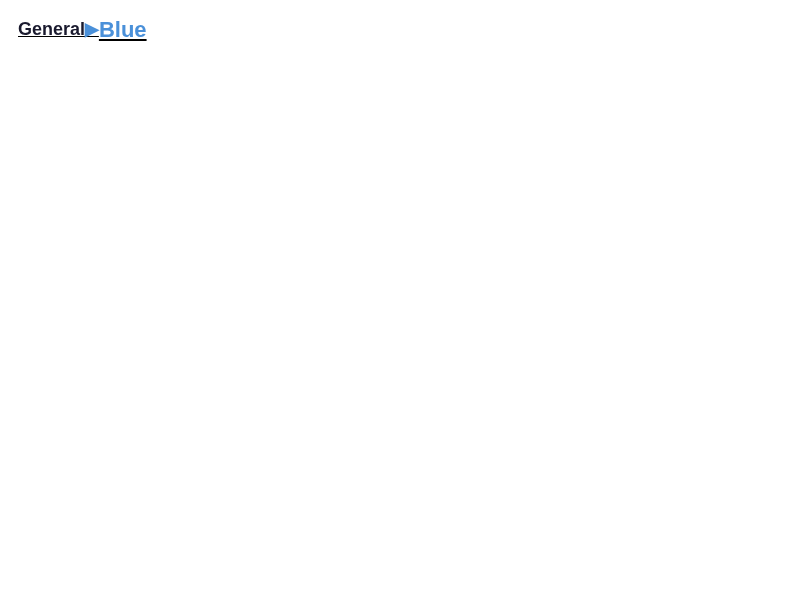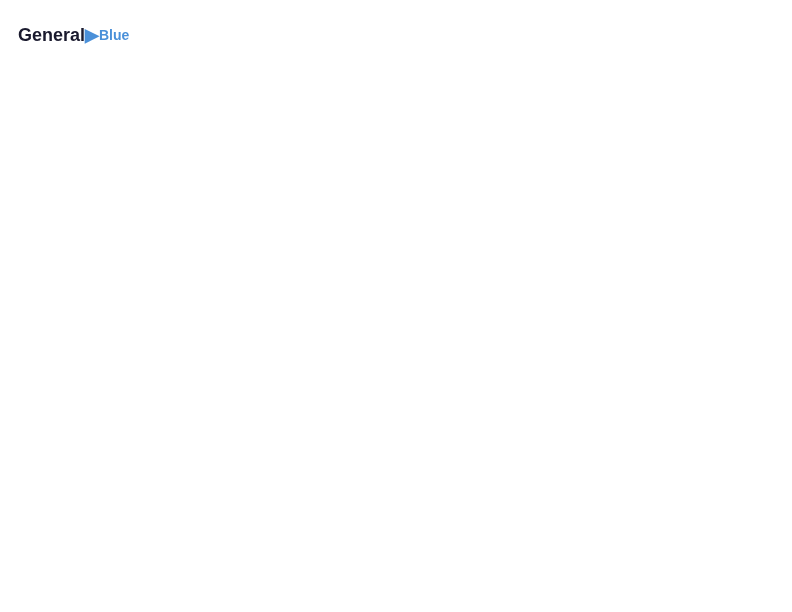--- a/index.html
+++ b/index.html
@@ -6,23 +6,24 @@
     body {
       width: 792px;
       height: 612px;
       font-family: Arial, sans-serif;
       background: #fff;
       overflow: hidden;
     }
     .page {
       width: 792px;
       height: 604px;
-      padding: 26px 18px 10px 18px;
+      padding: 18px 18px 10px 18px;
       display: flex;
       flex-direction: column;
+      text-decoration: underline;
     }
     .header {
       display: flex;
       justify-content: space-between;
       align-items: flex-start;
       margin-bottom: 8px;
     }
     .logo {
       display: flex;
       align-items: center;
@@ -53,20 +54,20 @@
 <body>
 
 <div class="page">
   <div class="header">
     <div class="logo">
       <div>
         <div style="display:flex;align-items:center;">
           <span class="logo-text">General<span style="color:#4a90d9">▶</span></span>
           </div>
         </div>
-        <div class="logo-text" style="color:#4a90d9;font-size:14px;">Blue</div>
+        <div class="logo-text" style="color:#4a90d9;font-size:22px;">Blue</div>
       </div>
     </div>
     <div class="title-block">
       <div class="month-title"></div>
       <div class="location"></div>
     </div>
   </div>
 
 </body></html>

